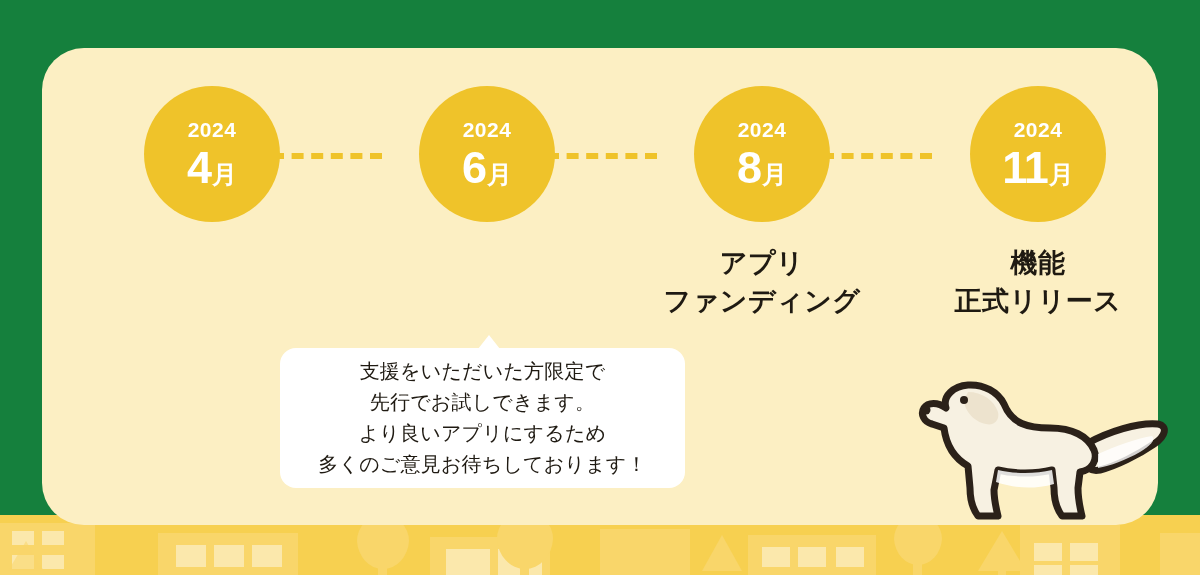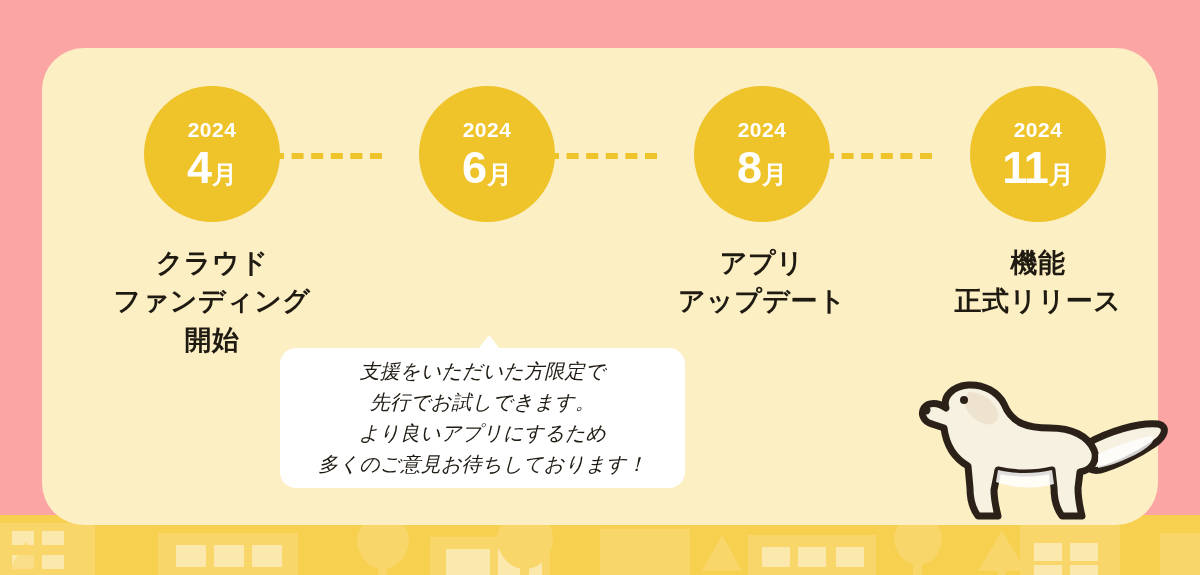--- a/index.html
+++ b/index.html
@@ -4,21 +4,21 @@
 <style>
   * { margin:0; padding:0; box-sizing:border-box; }
   html, body {
     width:1200px; height:575px;
     font-family:"Liberation Sans","DejaVu Sans",sans-serif;
     overflow:hidden;
   }
   #stage {
     position:relative;
     width:1200px; height:575px;
-    background:#fca5a5;
+    background:#15803d;
     overflow:hidden;
   }
 
   
   #townband {
     position:absolute; left:0; bottom:0; width:1200px; height:60px;
     overflow:hidden;
   }
 
   
@@ -72,21 +72,21 @@
     border-top:6px dashed #EFC32A;
   }
 
   
   #bubble {
     position:absolute;
     left:238px; top:300px;
     width:405px; height:140px;
     background:#FFFFFF;
     border-radius:16px;
-    display:flex; align-items:center; justify-content:center;font-style:italic;
+    display:flex; align-items:center; justify-content:center;
   }
   #bubble .btext {
     font-size:20px;
     color:#1F1A12;
     line-height:1.56;
     text-align:center;
     white-space:pre-line;
     letter-spacing:0.2px;
   }
   #bubble .tail {
@@ -168,23 +168,20 @@
       <div class="connector" style="left:780px; width:110px;"></div>
 
       <div class="step" style="left:40px;">
         <div class="circle">
           <div class="year">2024</div>
           <div class="monthrow">
             <span class="mnum">4</span>
             <span class="mlabel">月</span>
           </div>
         </div>
-        <div class="steplabel">クラウド
-ファンディング
-開始</div>
       </div>
 
       <div class="step" style="left:315px;">
         <div class="circle">
           <div class="year">2024</div>
           <div class="monthrow">
             <span class="mnum">6</span>
             <span class="mlabel">月</span>
           </div>
         </div>
@@ -192,21 +189,21 @@
 
       <div class="step" style="left:590px;">
         <div class="circle">
           <div class="year">2024</div>
           <div class="monthrow">
             <span class="mnum">8</span>
             <span class="mlabel">月</span>
           </div>
         </div>
         <div class="steplabel">アプリ
-アップデート</div>
+ファンディング</div>
       </div>
 
       <div class="step" style="left:866px;">
         <div class="circle">
           <div class="year">2024</div>
           <div class="monthrow">
             <span class="mnum">11</span>
             <span class="mlabel">月</span>
           </div>
         </div>

